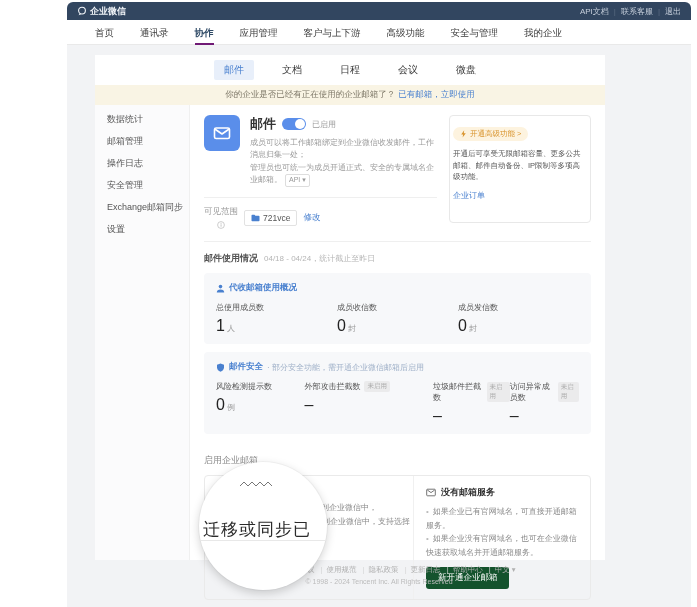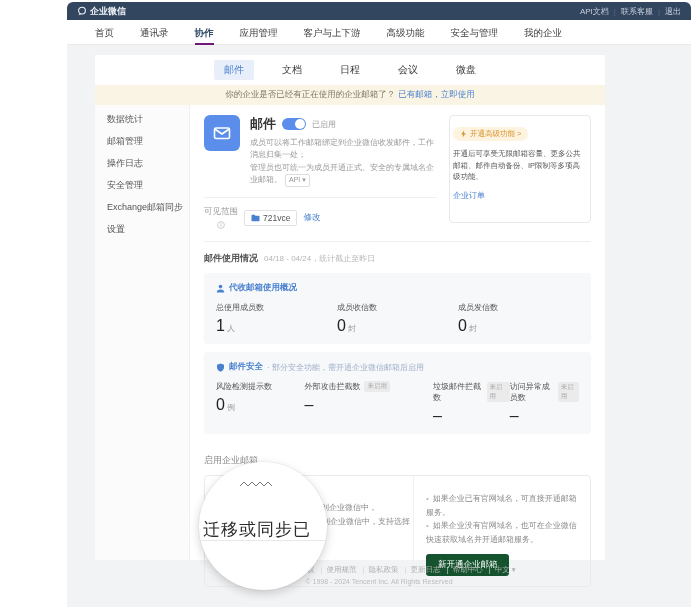--- a/index.html
+++ b/index.html
@@ -336,20 +336,29 @@
                 <span class="lens-line"></span>
               </div>
               <span class="squiggle">
                 <svg width="34" height="10" viewBox="0 0 34 10">
                     <path d="M1 7 L5 3 L9 7 L13 3 L17 7 L21 3 L25 7 L29 3 L33 7" fill="none" stroke="#777" stroke-width="1"></path>
                   </svg>
               </span>
             </div>
 
             <div class="ebox-col ebox-right">
+              <div class="ebox-title-row">
+                <span>
+                  <svg width="10" height="9" viewBox="0 0 10 9">
+                      <rect x="0.7" y="1.2" width="8.6" height="6.6" rx="0.8" fill="none" stroke="#666" stroke-width="0.9"></rect>
+                      <path d="M1.3 2 L5 4.6 L8.7 2" fill="none" stroke="#666" stroke-width="0.9"></path>
+                    </svg>
+                </span>
+                <span class="ebox-title">没有邮箱服务</span>
+              </div>
               <div class="ebox-bullets">
                 <div class="bullet">如果企业已有官网域名，可直接开通邮箱服务。</div>
                 <div class="bullet">如果企业没有官网域名，也可在企业微信快速获取域名并开通邮箱服务。</div>
               </div>
               <button class="newmail-btn">新开通企业邮箱</button>
             </div>
           </div>
 
         </div>
       </div>

